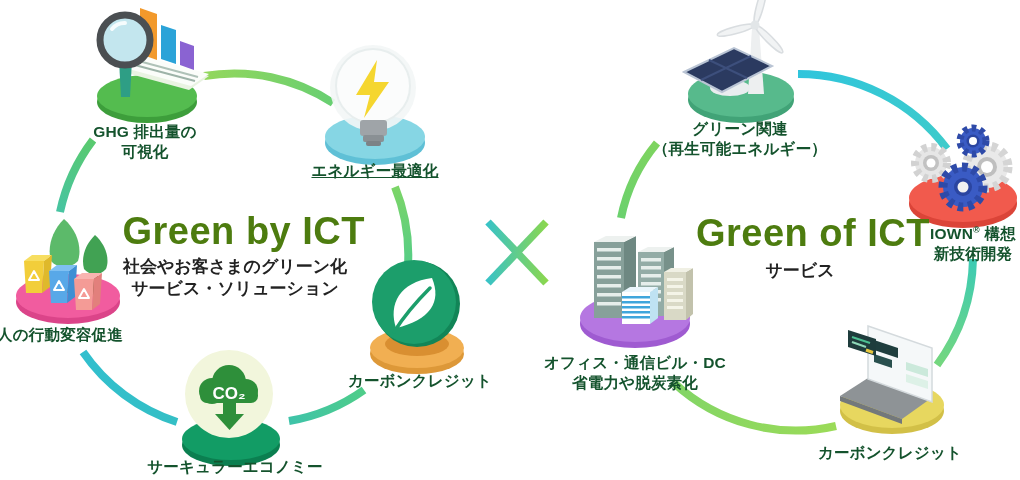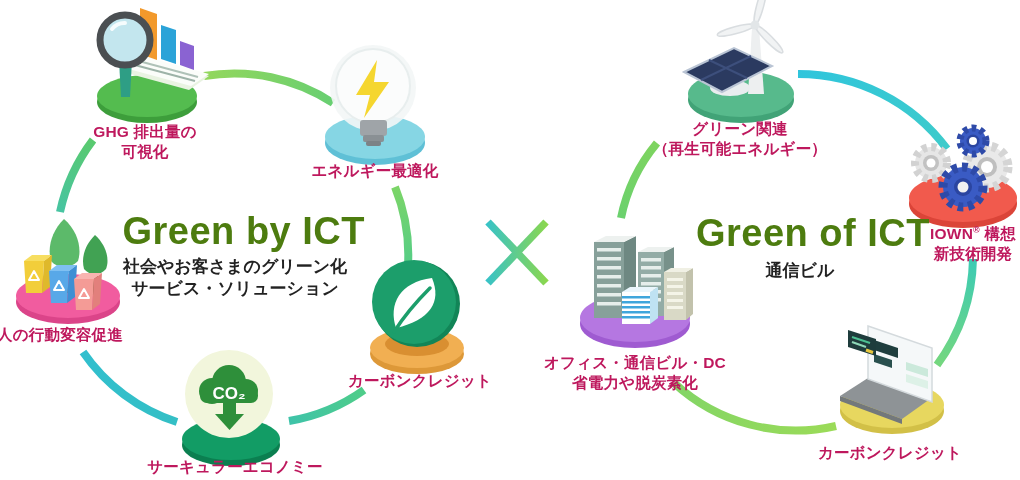--- a/index.html
+++ b/index.html
@@ -1,21 +1,21 @@
 <!DOCTYPE html>
 <html><head>
 <meta charset="utf-8">
 <style>
   html,body{margin:0;padding:0;background:#fff;}
   #canvas{position:relative;width:1020px;height:480px;background:#fff;overflow:hidden;
           font-family:"Liberation Sans","DejaVu Sans",sans-serif;}
   .icon{position:absolute;}
   .icon svg{display:block;}
   .label{position:absolute;text-align:center;font-weight:bold;font-size:15.5px;
-          color:#be185d;line-height:1.27;letter-spacing:.2px;}
+          color:#14532d;line-height:1.27;letter-spacing:.2px;}
   .label .ln{display:block;}
   .title{position:absolute;text-align:right;font-weight:bold;font-size:38px;
           color:#4d7c0f;letter-spacing:.5px;white-space:nowrap;}
   .subtitle{position:absolute;text-align:center;font-weight:bold;font-size:17px;
           color:#222;line-height:1.28;}
   .subtitle .ln{display:block;}
   sup.reg{font-size:9px;}
   #arcs{position:absolute;left:0;top:0;}
 </style>
 </head>
@@ -327,29 +327,29 @@
   </div>
 
   <div class="title" style="left:105px;top:210px;width:260px;">Green by ICT</div>
   <div class="subtitle" style="left:85px;top:256px;width:300px;">
     <span class="ln">社会やお客さまのグリーン化</span>
     <span class="ln">サービス・ソリューション</span>
   </div>
 
   <div class="title" style="left:670px;top:212px;width:260px;">Green of ICT</div>
   <div class="subtitle" style="left:680px;top:260px;width:240px;">
-    <span class="ln">通信ビル</span>
+    <span class="ln">サービス</span>
   </div>
 
   <div class="label" style="left:55px;top:122px;width:180px;">
     <span class="ln">GHG 排出量の</span>
     <span class="ln">可視化</span>
   </div>
 
-  <div class="label" style="left:285px;top:161px;width:180px;">
+  <div class="label" style="left:285px;top:161px;width:180px;text-decoration:underline;">
     <span class="ln">エネルギー最適化</span>
   </div>
 
   <div class="label" style="left:330px;top:371px;width:180px;">
     <span class="ln">カーボンクレジット</span>
   </div>
 
   <div class="label" style="left:140px;top:457px;width:190px;">
     <span class="ln">サーキュラーエコノミー</span>
   </div>

